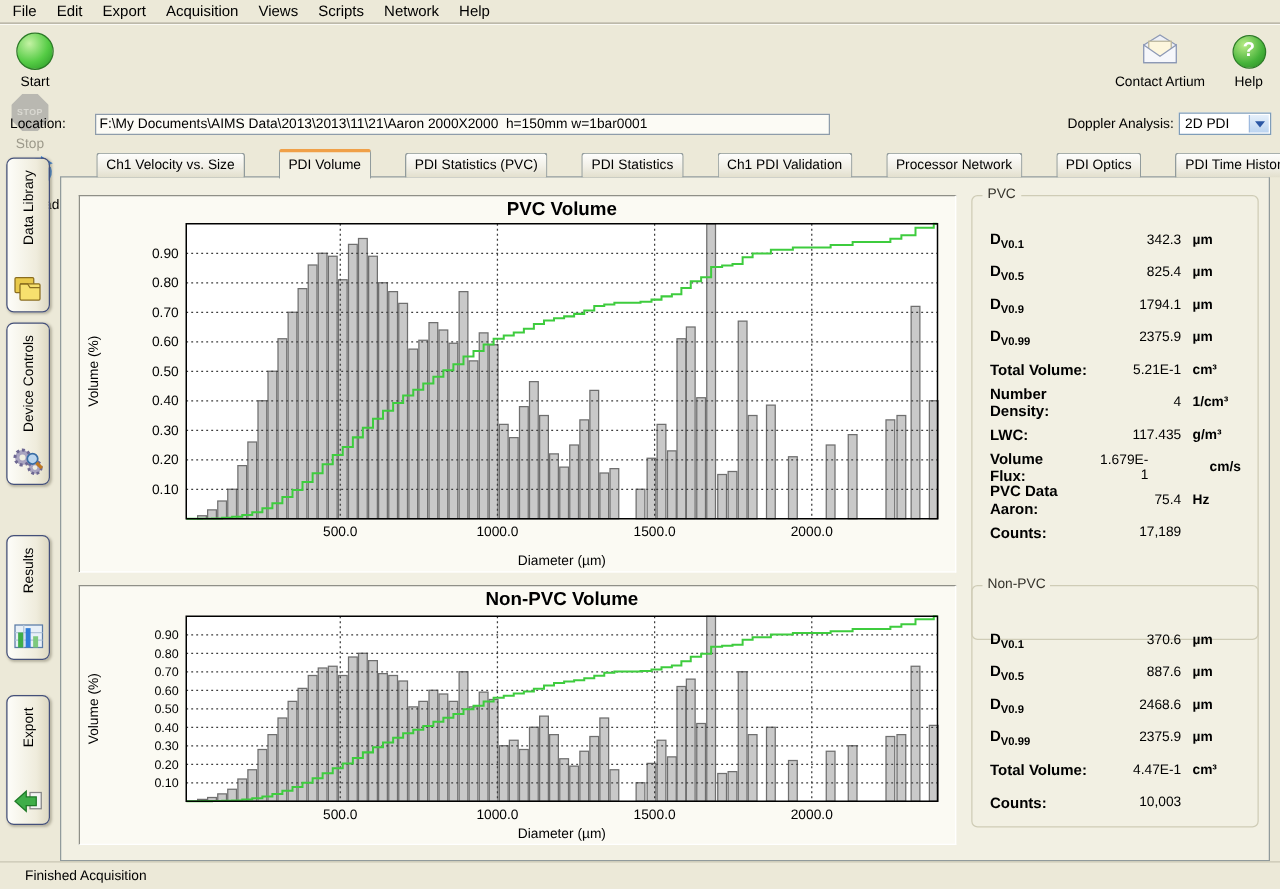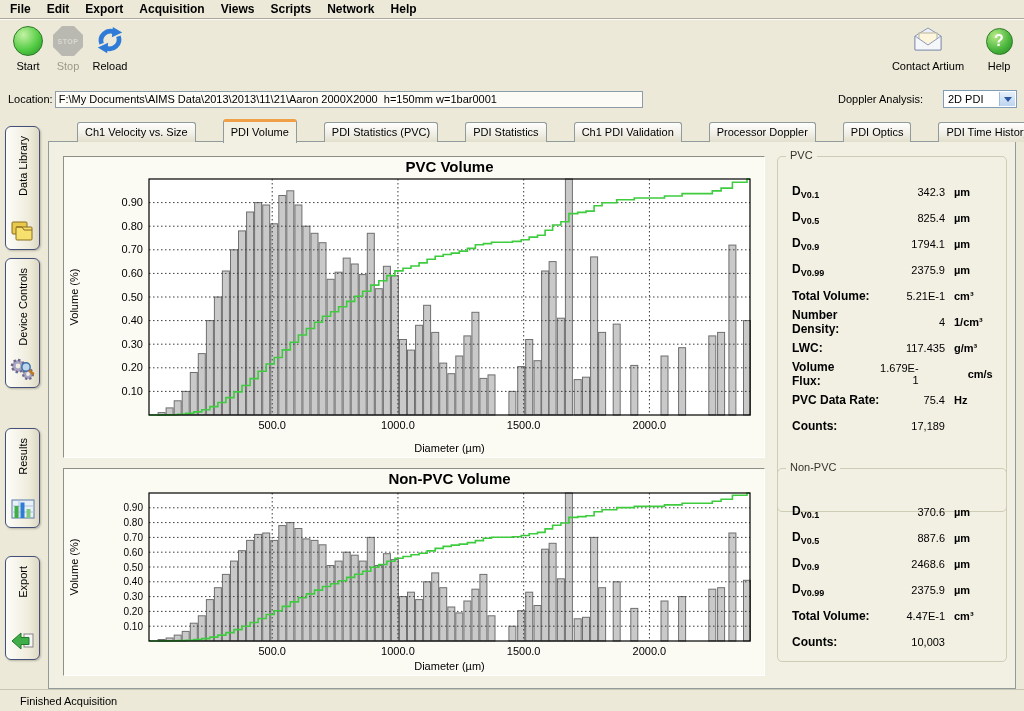--- a/index.html
+++ b/index.html
@@ -7,26 +7,26 @@
     width:1024px;height:711px;position:relative;overflow:hidden;
     background:#ece9d8;color:#000;
     font-family:"Liberation Sans",sans-serif;font-size:11px;
     -webkit-font-smoothing:antialiased;
   }
   
   .menubar{
     position:absolute;left:0;top:0;width:1024px;height:19px;
     display:flex;align-items:center;padding-left:2px;box-sizing:border-box;
     border-bottom:1px solid #aca899;box-shadow:0 1px 0 #fbfaf4;
-    background:#ece9d8;font-size:12px;font-weight:bold;
+    background:#ece9d8;font-size:12px;
   }
   .menu-item{padding:2px 8px;cursor:default;}
   
   .toolbar{position:absolute;left:0;top:21px;width:1024px;height:64px;}
-  .tb-left{position:absolute;left:6px;top:2px;display:flex;}
+  .tb-left{position:absolute;left:6px;top:2px;display:flex;flex-direction:column;}
   .tbtn{display:flex;flex-direction:column;align-items:center;width:44px;cursor:default;}
   .tbtn .icon-holder{height:36px;display:flex;align-items:center;justify-content:center;}
   .tbtn .tlabel{margin-top:1px;}
   .start-circle{
     width:30px;height:30px;border-radius:50%;
     background:radial-gradient(circle at 34% 28%, #c4f2a4, #55cc45 55%, #2f9e2a 90%);
     border:1px solid #2b7a26;box-sizing:border-box;
   }
   .stop-oct{
     width:30px;height:30px;background:#b9b8b1;
@@ -38,28 +38,28 @@
   .tb-right{position:absolute;right:8px;top:2px;display:flex;gap:14px;}
   .help-ball{
     width:27px;height:27px;border-radius:50%;
     background:radial-gradient(circle at 34% 28%, #b8ec86, #46b33a 60%, #2c8c25 95%);
     border:1px solid #2b7a26;box-sizing:border-box;
     display:flex;align-items:center;justify-content:center;
     color:#fff;font-weight:bold;font-size:16px;
   }
   
   .locrow{position:absolute;left:0;top:88px;width:1024px;height:22px;display:flex;align-items:center;}
-  .locrow .loclabel{margin-left:8px;margin-right:2px;}
+  .locrow .loclabel{margin-left:8px;margin-right:23px;}
   .locfield{
     width:588px;height:17px;box-sizing:border-box;
     border:1px solid #8e9caa;background:#fcfbf5;
     font-family:"Liberation Sans",sans-serif;font-size:11px;padding:1px 3px;color:#000;
   }
   .doppler{position:absolute;right:7px;top:2px;display:flex;align-items:center;}
-  .doppler .dlabel{margin-right:20px;}
+  .doppler .dlabel{margin-right:4px;}
   .selectbox{
     width:74px;height:18px;box-sizing:border-box;border:1px solid #7f9db9;background:#fff;
     display:flex;align-items:center;position:relative;padding-left:4px;cursor:default;
   }
   .selectbox .sel-arrow{
     position:absolute;right:1px;top:1px;bottom:1px;width:15px;
     background:linear-gradient(#e6f0fb,#bcd4f0);border-left:1px solid #9ebadf;
     display:flex;align-items:center;justify-content:center;
   }
   .sel-arrow .tri{width:0;height:0;border-left:4px solid transparent;border-right:4px solid transparent;border-top:5px solid #2b57a4;}
@@ -235,21 +235,21 @@
         </svg></span>
     </div>
   </div>
 
 <div class="tabstrip">
     <div class="tab">Ch1 Velocity vs. Size</div>
     <div class="tab active">PDI Volume</div>
     <div class="tab">PDI Statistics (PVC)</div>
     <div class="tab">PDI Statistics</div>
     <div class="tab">Ch1 PDI Validation</div>
-    <div class="tab">Processor Doppler</div>
+    <div class="tab">Processor Network</div>
     <div class="tab">PDI Optics</div>
     <div class="tab">PDI Time History</div>
   </div>
 
 <div class="panel">
   <div class="chartbox" style="top:14px;height:302px;" id="chart0">
       <svg width="700" height="300">
         <text x="385.5" y="15" text-anchor="middle" font-size="15" font-weight="bold">PVC Volume</text>
         <rect x="85" y="22" width="601" height="236" fill="#ffffff"></rect>
         <g fill="#c9c9c9" stroke="#6f6f6f" stroke-width="1">
@@ -498,21 +498,21 @@
           <span class="slbl">LWC:</span>
           <span class="sval">117.435</span>
           <span class="sunit">g/m³</span>
         </div>
         <div class="srow" style="height: 26px; gap: 40px;">
           <span class="slbl">Volume Flux:</span>
           <span class="sval">1.679E-1</span>
           <span class="sunit">cm/s</span>
         </div>
         <div class="srow" style="height: 26px;">
-          <span class="slbl">PVC Data Rate:</span>
+          <span class="slbl">PVC Data Aaron:</span>
           <span class="sval">75.4</span>
           <span class="sunit">Hz</span>
         </div>
         <div class="srow" style="height: 26px;">
           <span class="slbl">Counts:</span>
           <span class="sval">17,189</span>
           <span class="sunit"></span>
         </div>
       </div>
   </div>

